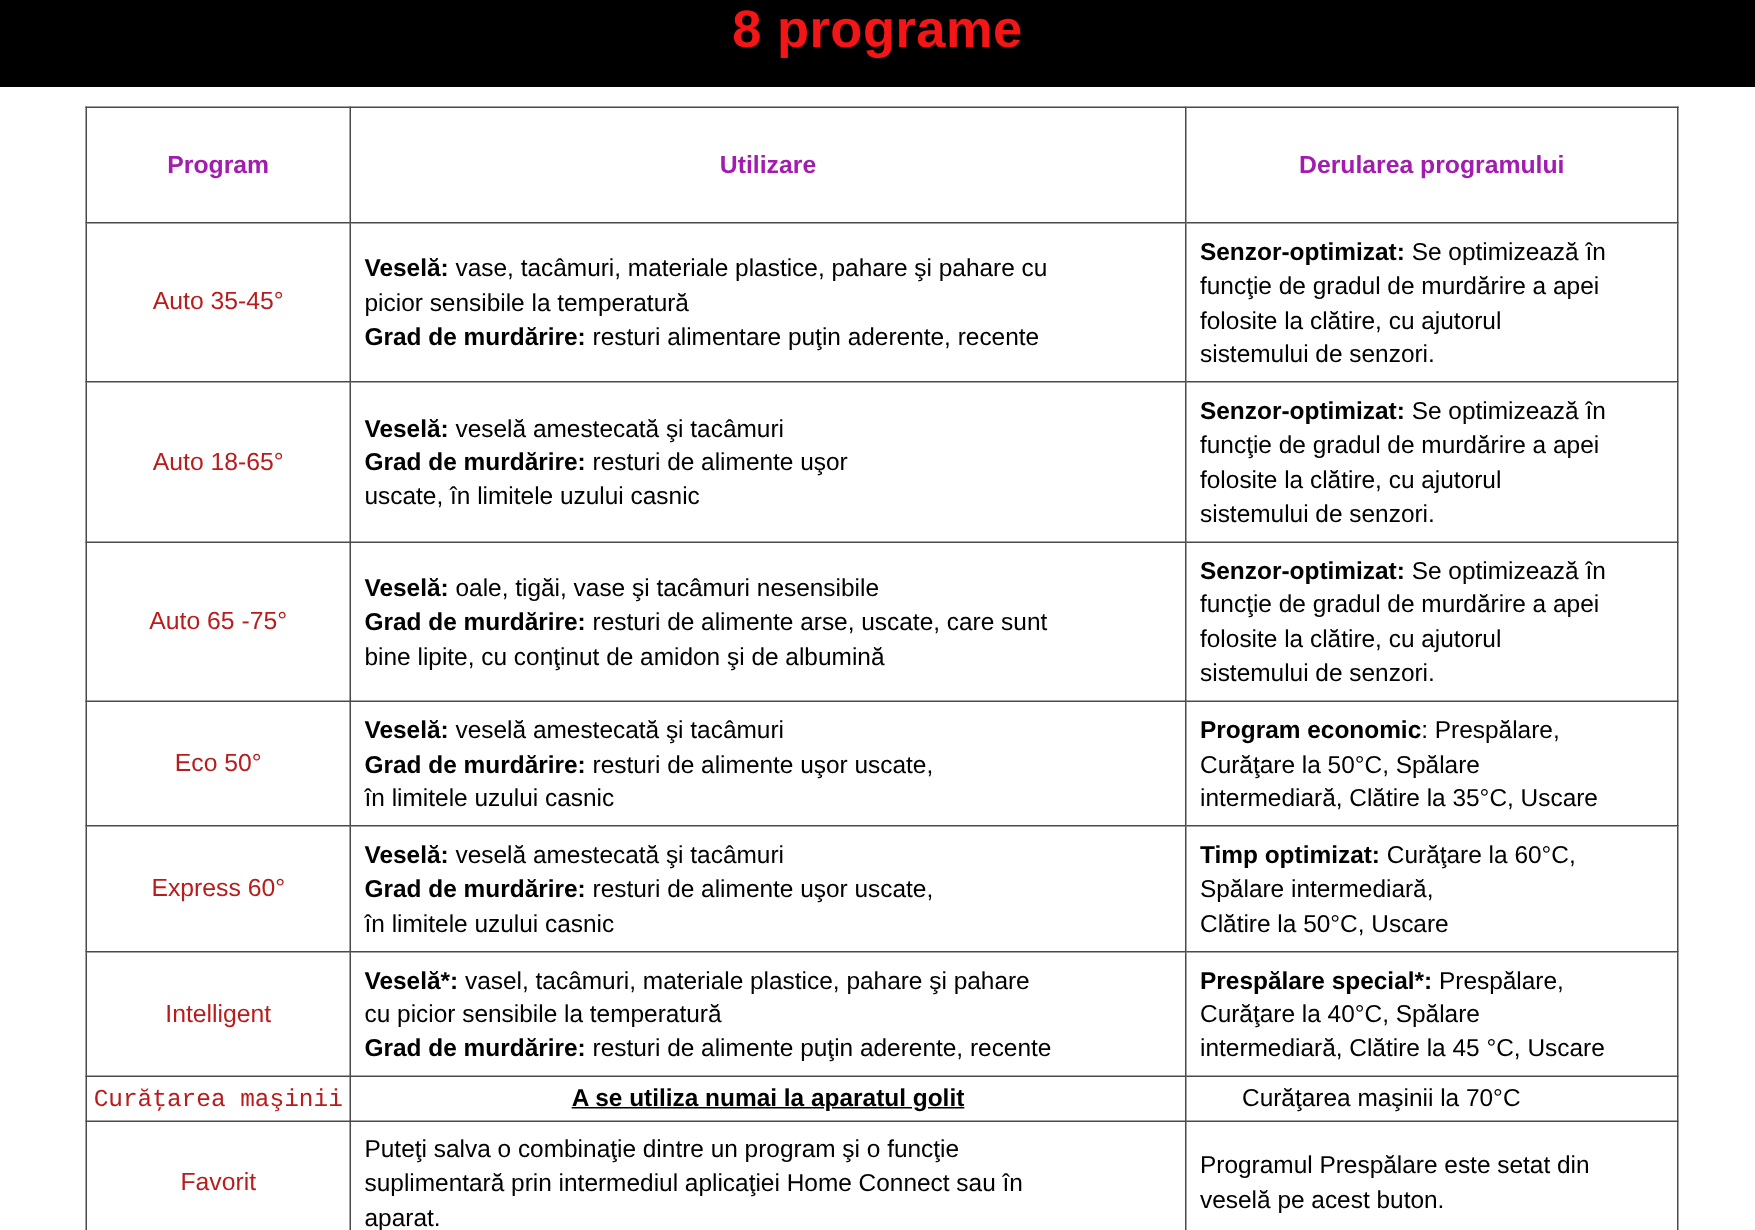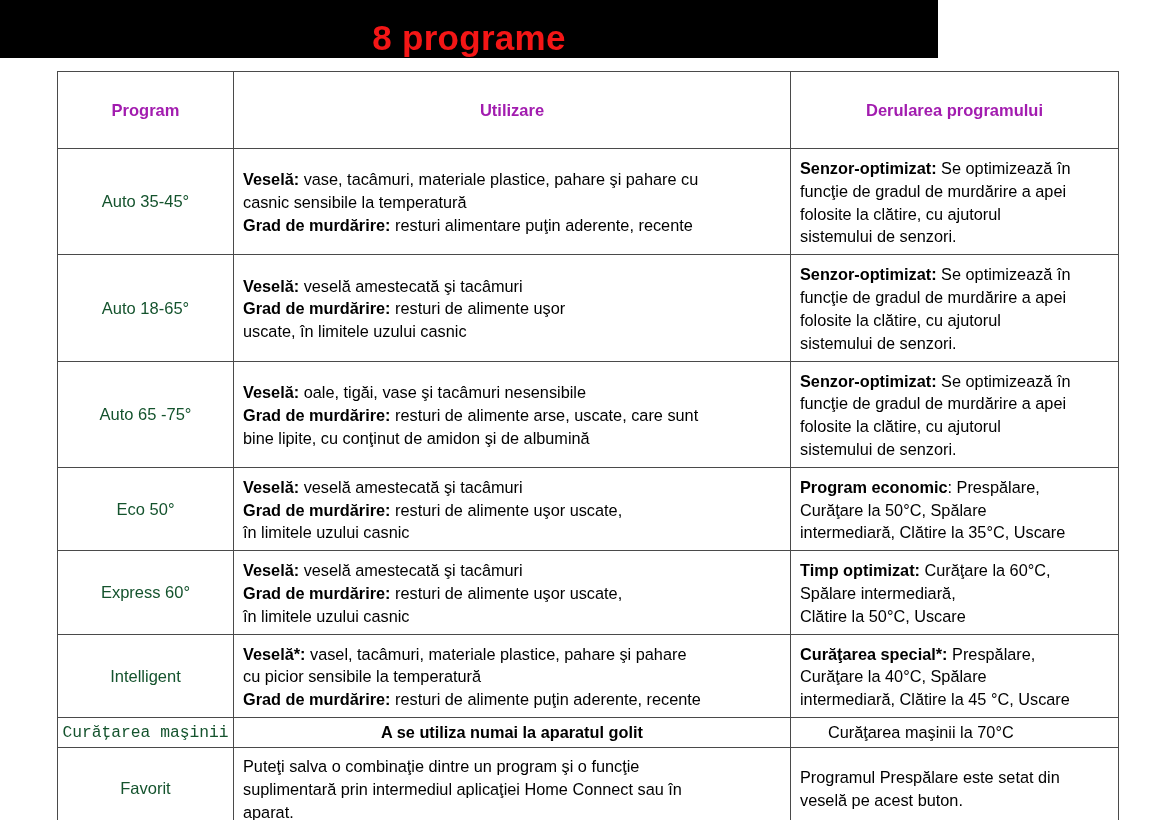--- a/index.html
+++ b/index.html
@@ -9,25 +9,25 @@
   body {
     width: 1170px;
     height: 820px;
     background: #ffffff;
     font-family: "Liberation Sans", sans-serif;
     overflow: hidden;
   }
 
   
   #title-banner {
-    width: 938px;
+    width: 1170px;
     height: 58px;
     background: #000000;
     display: flex;
-    align-items: flex-end;
+    align-items: flex-start;
     justify-content: center;
     box-sizing: border-box;
   }
   #title-text {
     color: #f41616;
     font-size: 35px;
     font-weight: bold;
     letter-spacing: 0.3px;
     font-family: "Liberation Sans", sans-serif;
   }
@@ -62,21 +62,21 @@
     text-align: center;
     font-weight: bold;
     font-size: 16.5px;
     color: #a21caf;
   }
 
   
   td.prog-name {
     text-align: center;
     font-size: 16.5px;
-    color: #14532d;
+    color: #b91c1c;
     line-height: 1.35;
   }
 
   
   td.body-cell {
     font-size: 16.3px;
     color: #000;
     line-height: 1.40;
     vertical-align: top;
   }
@@ -98,20 +98,21 @@
   tr.r6 td { height: 76px; }
   tr.r7 td { height: 29px; }
   tr.r8 td { height: 73px; }
 
   tr.r7 td.body-cell .inner { padding: 0; }
   tr.r7 td.center-bold {
     text-align: center;
     font-weight: bold;
     font-size: 16.3px;
     vertical-align: middle;
+    text-decoration: underline;
   }
   tr.r7 td.der-cell {
     vertical-align: middle;
     font-size: 16.3px;
     padding-left: 28px;
   }
   tr.r7 td.der-cell .inner { padding: 0 0 0 9px; }
   tr.r7 td.prog-name { font-size: 16.3px; font-family: Liberation Mono, monospace; }
 
   tr.r8 td.body-cell .inner { padding: 7px 9px 5px 9px; }
@@ -135,21 +136,21 @@
         <td>Program</td>
         <td>Utilizare</td>
         <td>Derularea programului</td>
       </tr>
 
       <tr class="r1">
         <td class="prog-name">Auto 35-45°</td>
         <td class="body-cell">
           <div class="inner">
               <span class="ln"><span class="b">Veselă:</span> vase, tacâmuri, materiale plastice, pahare şi pahare cu</span>
-              <span class="ln">casnic sensibile la temperatură</span>
+              <span class="ln">picior sensibile la temperatură</span>
               <span class="ln"><span class="b">Grad de murdărire:</span> resturi alimentare puţin aderente, recente</span>
             </div>
         </td>
         <td class="body-cell der-cell">
           <div class="inner">
               <span class="ln"><span class="b">Senzor-optimizat:</span> Se optimizează în</span>
               <span class="ln">funcţie de gradul de murdărire a apei</span>
               <span class="ln">folosite la clătire, cu ajutorul</span>
               <span class="ln">sistemului de senzori.</span>
             </div>
@@ -234,21 +235,21 @@
         <td class="prog-name">Intelligent</td>
         <td class="body-cell">
           <div class="inner">
               <span class="ln"><span class="b">Veselă*:</span>  vasel, tacâmuri, materiale plastice, pahare şi pahare</span>
               <span class="ln">cu picior sensibile la temperatură</span>
               <span class="ln"><span class="b">Grad de murdărire:</span> resturi de alimente puţin aderente, recente</span>
             </div>
         </td>
         <td class="body-cell der-cell">
           <div class="inner">
-              <span class="ln"><span class="b">Curăţarea special*:</span>  Prespălare,</span>
+              <span class="ln"><span class="b">Prespălare special*:</span>  Prespălare,</span>
               <span class="ln">Curăţare la 40°C, Spălare</span>
               <span class="ln">intermediară, Clătire la 45 °C, Uscare</span>
             </div>
         </td>
       </tr>
 
       <tr class="r7">
         <td class="prog-name">Curăţarea maşinii</td>
         <td class="body-cell center-bold">A se utiliza numai la aparatul golit</td>
         <td class="body-cell der-cell">

